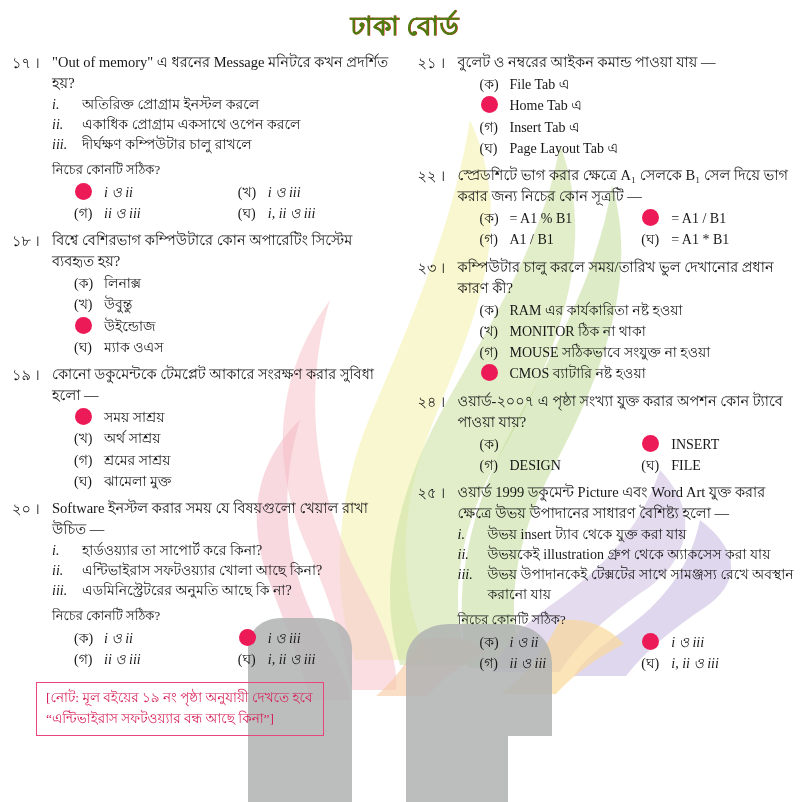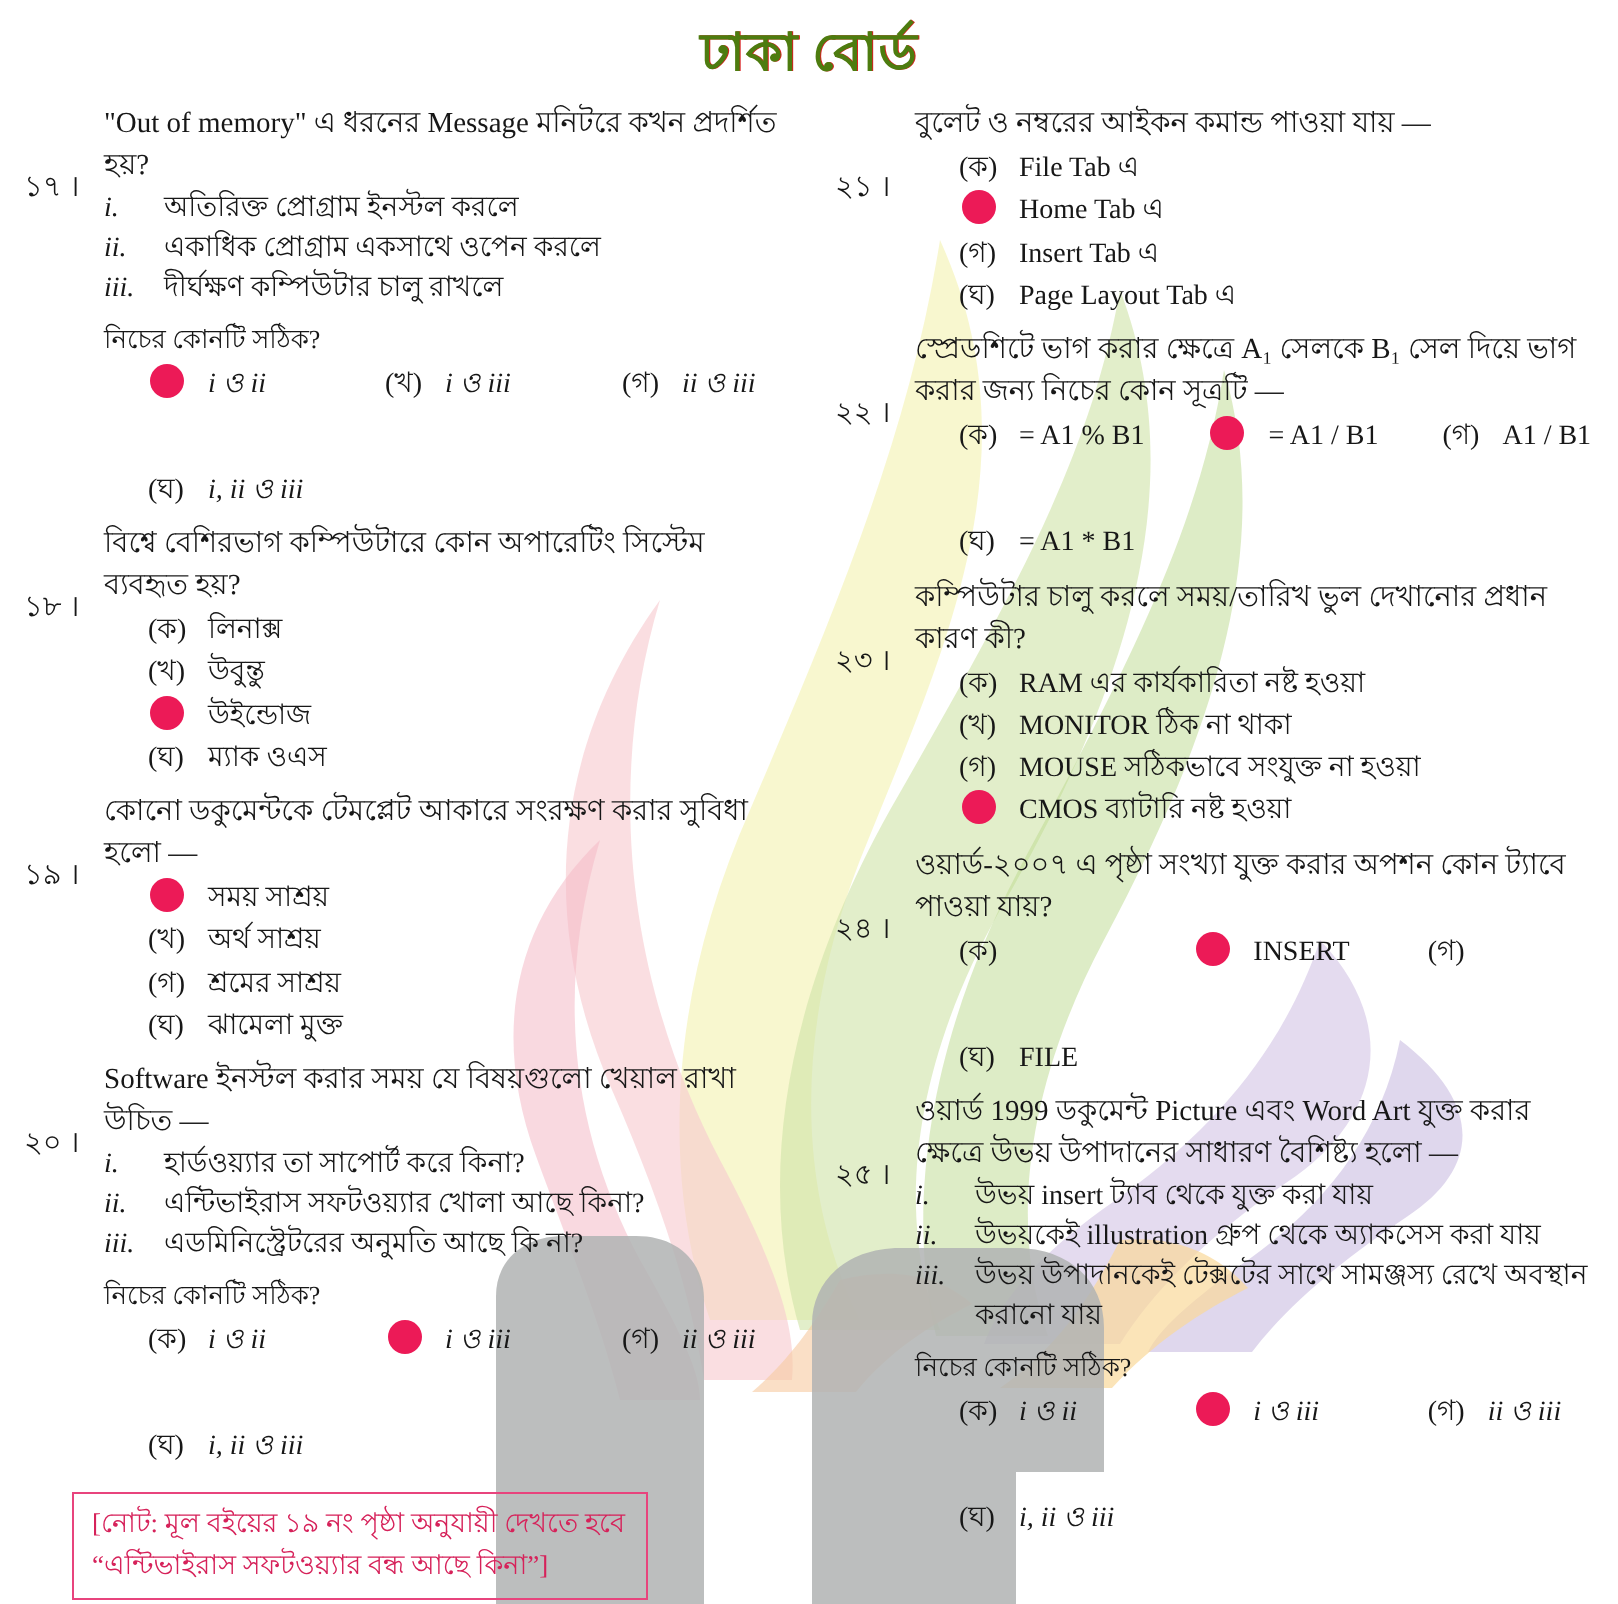--- a/index.html
+++ b/index.html
@@ -57,21 +57,20 @@
     align-items: flex-start;
     margin-bottom: 6px;
   }
   .q-num {
     width: 40px;
     flex: 0 0 40px;
     font-size: 14.5px;
     line-height: 1.45;
     padding-top: 1px;
     white-space: nowrap;
-    margin-top: 31px;
   }
   .q-body { flex: 1 1 auto; min-width: 0; }
   .q-stem {
     font-size: 14.5px;
     line-height: 1.45;
     margin-bottom: 1px;
   }
 
   
   .romans { margin: 1px 0 5px 0; }
@@ -92,24 +91,23 @@
   .prompt {
     font-size: 13px;
     line-height: 1.45;
     margin: 6px 0 2px 0;
   }
 
   
   .opts { margin-left: 22px; }
   .opts.grid2 {
     display: grid;
-    grid-template-columns: 1fr 1fr 1fr;
+    grid-template-columns: 1fr 1fr;
     column-gap: 4px;
     row-gap: 0px;
-    gap: 32px;
   }
   .opt {
     display: flex;
     align-items: flex-start;
     font-size: 14px;
     line-height: 1.52;
     white-space: nowrap;
   }
   .opt-lbl {
     width: 30px;
@@ -377,20 +375,21 @@
             <div class="opts grid2">
               <div class="opt">
                 <span class="opt-lbl">(ক)</span>
               </div>
               <div class="opt">
                 <span class="opt-lbl marked"><span class="marker" style="background: rgb(236, 26, 87);"></span></span>
                 <span class="opt-txt">INSERT</span>
               </div>
               <div class="opt">
                 <span class="opt-lbl">(গ)</span>
+                <span class="opt-txt">DESIGN</span>
               </div>
               <div class="opt">
                 <span class="opt-lbl">(ঘ)</span>
                 <span class="opt-txt">FILE</span>
               </div>
             </div>
           </div>
         </div>
         <div class="q">
           <div class="q-num">২৫ ।</div>

